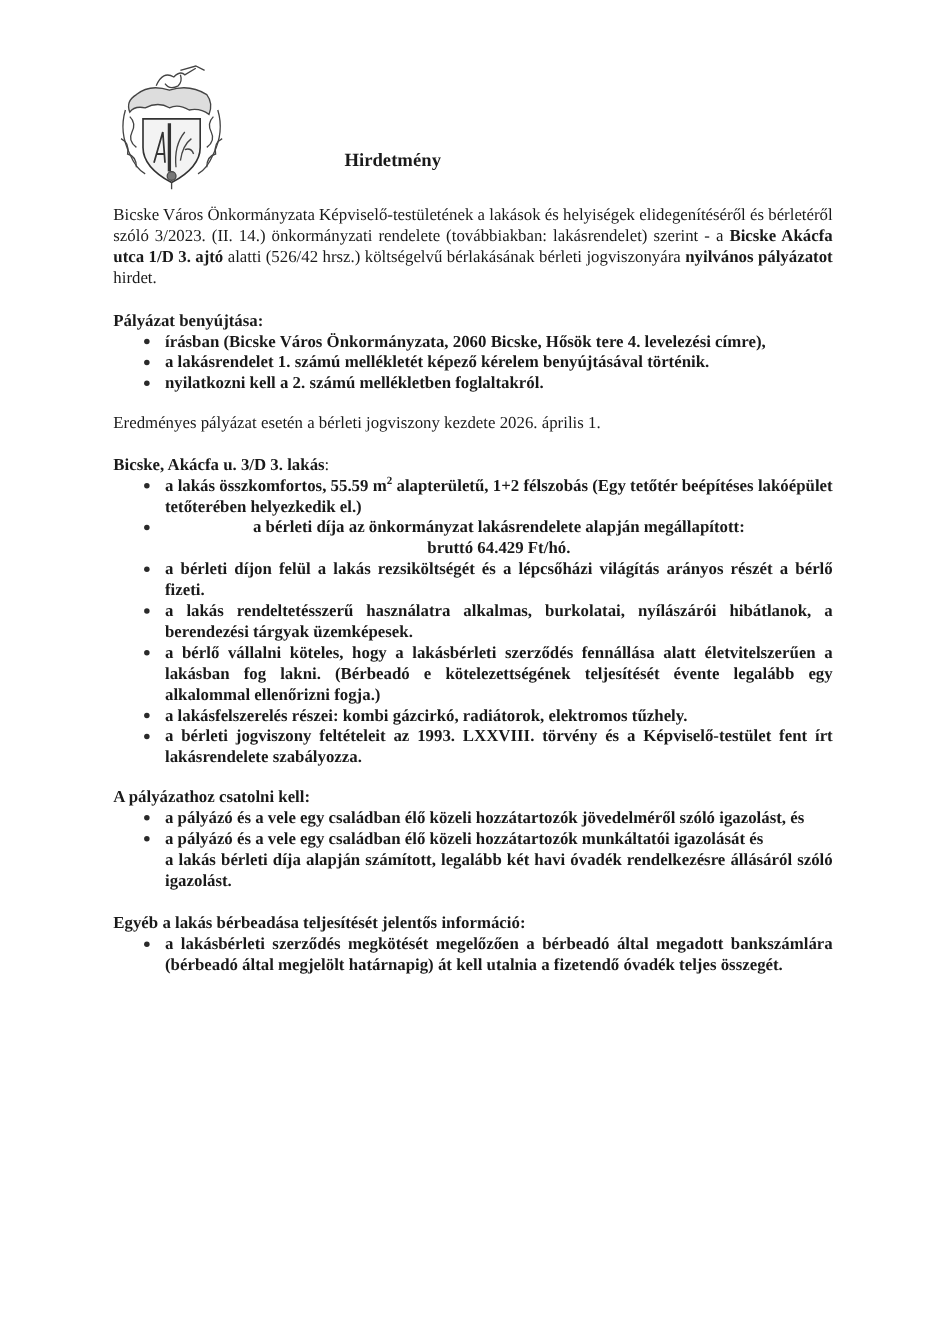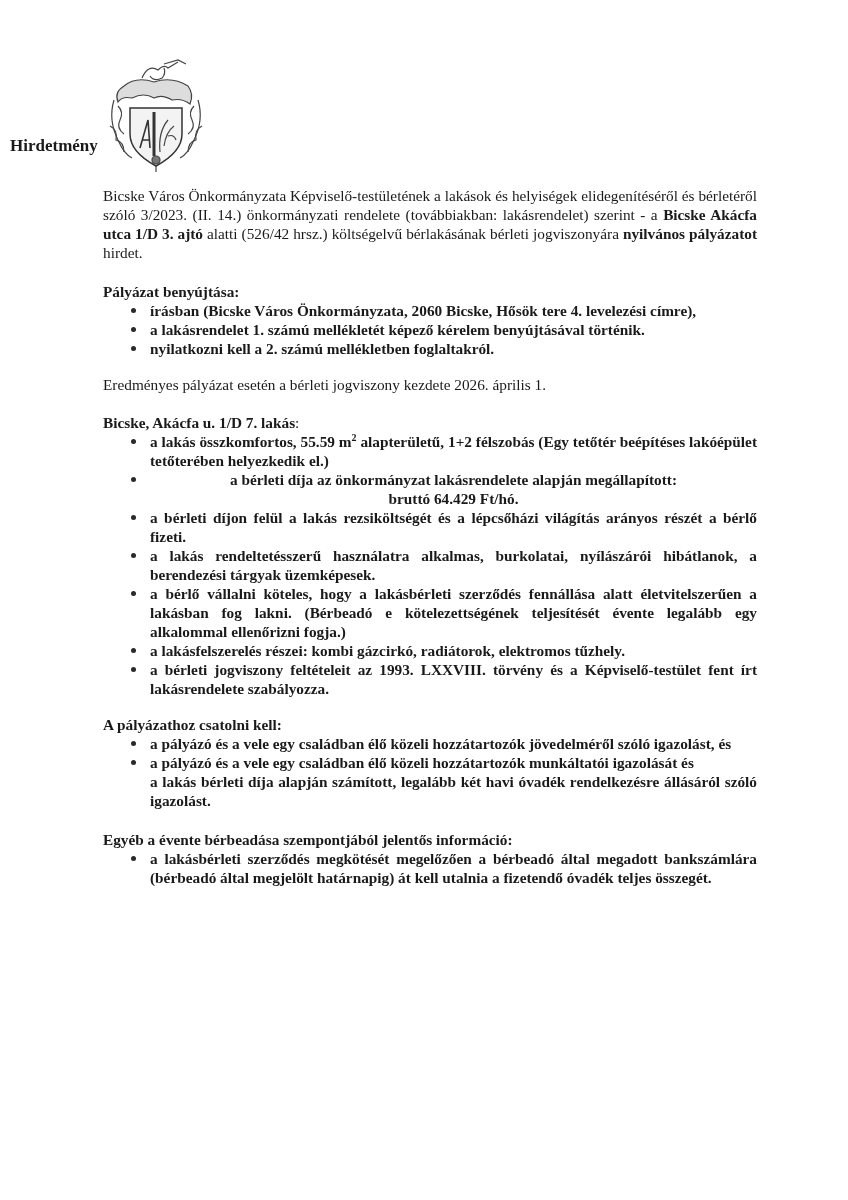--- a/index.html
+++ b/index.html
@@ -6,21 +6,21 @@
   body {
     width: 848px; height: 1200px; position: relative; overflow: hidden;
     font-family: "Liberation Serif", serif; color: #1a1a1a;
     font-size: 15.3px; line-height: 19px;
   }
   .logo {
     position: absolute; left: 104px; top: 56px; width: 104px; height: 118px;
   }
   .title {
     position: absolute; left: 0; width: 704px; top: 136px;
-    font-weight: bold; font-size: 17px;
+    text-align: center; font-weight: bold; font-size: 17px;
     padding-left: 10px; box-sizing: border-box;
   }
   .title span { position: relative; left: 0; }
   .content {
     position: absolute; left: 103px; top: 186px; width: 654px;
   }
   p { margin: 0; text-align: justify; }
   .intro { margin-bottom: 20px; }
   .heading { font-weight: bold; margin: 0; }
   ul { margin: 0 0 17px 0; padding: 0; list-style: none; font-weight: bold; }
@@ -75,40 +75,40 @@
     <ul>
       <li>írásban (Bicske Város Önkormányzata, 2060 Bicske, Hősök tere 4. levelezési címre),</li>
       <li>a lakásrendelet 1. számú mellékletét képező kérelem benyújtásával történik.</li>
       <li>nyilatkozni kell a 2. számú mellékletben foglaltakról.</li>
     </ul>
   </div>
 
   <p class="plain">Eredményes pályázat esetén a bérleti jogviszony kezdete 2026. április 1.</p>
 
   <div id="sec2">
-    <p class="heading" style="font-weight:normal"><b>Bicske, Akácfa u. 1/D 7. lakás</b><span>:</span></p>
+    <p class="heading" style="font-weight:normal"><b>Bicske, Akácfa u. 3/D 3. lakás</b><span>:</span></p>
     <ul>
       <li><span>a lakás összkomfortos, 55.59 m</span><sup>2</sup><span> alapterületű, 1+2 félszobás (Egy tetőtér beépítéses lakóépület tetőterében helyezkedik el.)</span></li>
       <li style="text-align:center"><span>a bérleti díja az önkormányzat lakásrendelete alapján megállapított:</span><br><span>bruttó 64.429 Ft/hó.</span></li>
       <li>a bérleti díjon felül a lakás rezsiköltségét és a lépcsőházi világítás arányos részét a bérlő fizeti.</li>
       <li>a lakás rendeltetésszerű használatra alkalmas, burkolatai, nyílászárói hibátlanok, a berendezési tárgyak üzemképesek.</li>
       <li>a bérlő vállalni köteles, hogy a lakásbérleti szerződés fennállása alatt életvitelszerűen a lakásban fog lakni. (Bérbeadó e kötelezettségének teljesítését évente legalább egy alkalommal ellenőrizni fogja.)</li>
       <li>a lakásfelszerelés részei: kombi gázcirkó, radiátorok, elektromos tűzhely.</li>
       <li>a bérleti jogviszony feltételeit az 1993. LXXVIII. törvény és a Képviselő-testület fent írt lakásrendelete szabályozza.</li>
     </ul>
   </div>
 
   <div id="sec3">
     <p class="heading">A pályázathoz csatolni kell:</p>
     <ul>
       <li>a pályázó és a vele egy családban élő közeli hozzátartozók jövedelméről szóló igazolást, és</li>
       <li><span>a pályázó és a vele egy családban élő közeli hozzátartozók munkáltatói igazolását és</span><br><span>a lakás bérleti díja alapján számított, legalább két havi óvadék rendelkezésre állásáról szóló igazolást.</span></li>
     </ul>
   </div>
 
   <div id="sec4">
-    <p class="heading">Egyéb a évente bérbeadása szempontjából jelentős információ:</p>
+    <p class="heading">Egyéb a lakás bérbeadása teljesítését jelentős információ:</p>
     <ul>
       <li>a lakásbérleti szerződés megkötését megelőzően a bérbeadó által megadott bankszámlára (bérbeadó által megjelölt határnapig) át kell utalnia a fizetendő óvadék teljes összegét.</li>
     </ul>
   </div>
 
 </div>
 
 </body></html>

